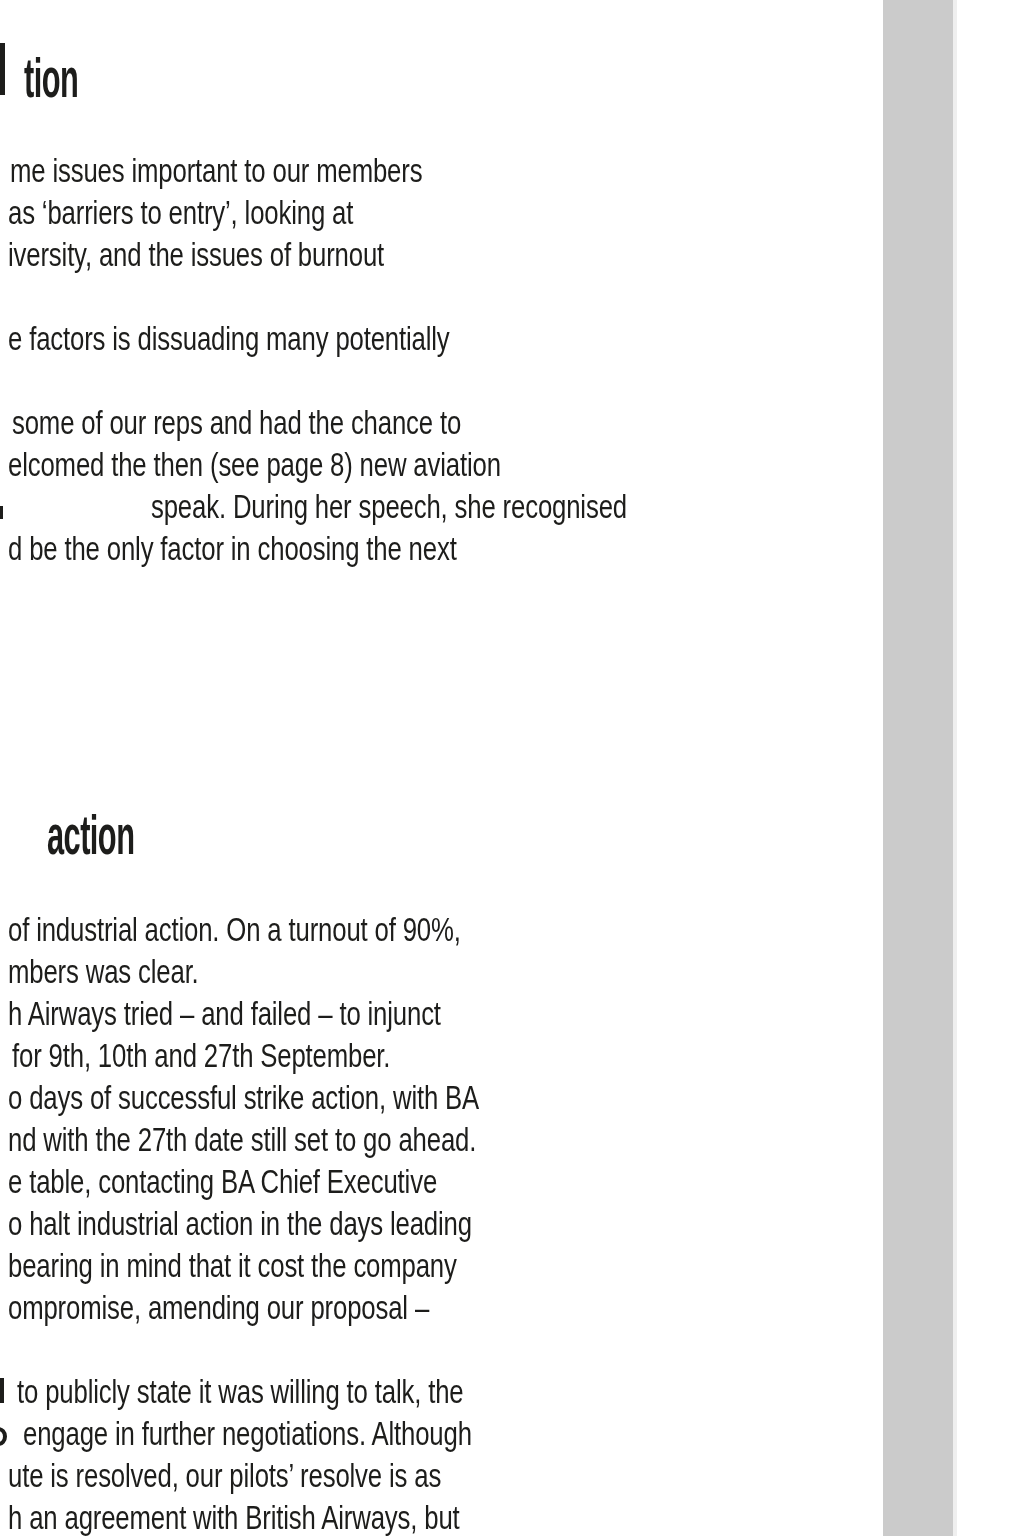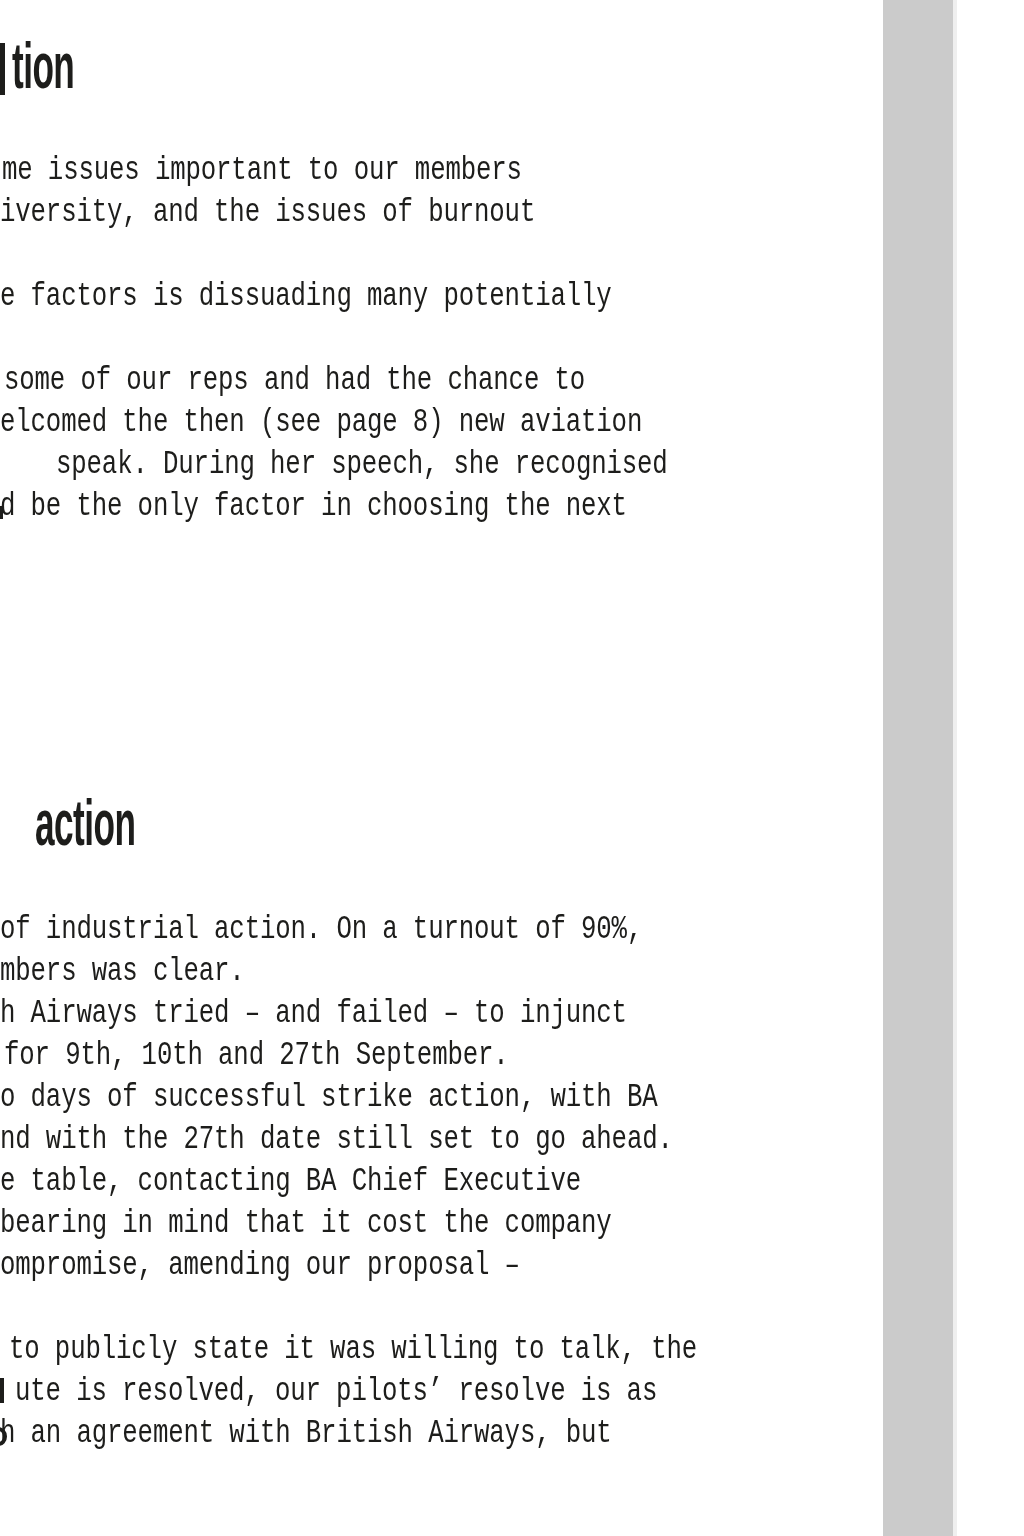--- a/index.html
+++ b/index.html
@@ -29,42 +29,41 @@
   }
   .margin-bar-edge{
     position:absolute;
     left:953px;top:0;
     width:4px;height:1536px;
     background:#efefef;
   }
   
   .headline{
     position:absolute;
-    margin:4px;
-    font-size:64px;
+    margin:16px;
+    font-size:56px;
     line-height:82px;
     font-weight:700;
     letter-spacing:-1px;
     white-space:pre;
     color:var(--ink);
   }
   .headline .hs{
     display:inline-block;
     transform:scaleX(0.55);
     transform-origin:0 0;
     white-space:pre;
   }
   #headline-1{left:8px;top:21px;}
   #headline-2{left:31px;top:778px;}
   
   .body-col{
     position:absolute;
-    left:0;
+    left:8px;
     width:890px;
-    font-family:Liberation Mono, monospace;
   }
   #body-1{top:150px;}
   #body-2{top:909px;}
   .para + .para{margin-top:42px;}
   .line{
     height:42px;
     line-height:42px;
     font-size:33px;
     white-space:pre;
     color:var(--ink);
@@ -107,20 +106,21 @@
 <div class="page">
 
   <div class="margin-bar"></div>
   <div class="margin-bar-edge"></div>
 
   <h1 class="headline" id="headline-1"><span class="hs">tion</span></h1>
 
   <div class="body-col" id="body-1">
       <div class="para">
         <div class="line"><span class="ls">me issues important to our members</span></div>
+        <div class="line"><span class="ls">as ‘barriers to entry’, looking at</span></div>
         <div class="line"><span class="ls">iversity, and the issues of burnout</span></div>
       </div>
       <div class="para">
         <div class="line"><span class="ls">e factors is dissuading many potentially</span></div>
       </div>
       <div class="para">
         <div class="line"><span class="ls">some of our reps and had the chance to</span></div>
         <div class="line"><span class="ls">elcomed the then (see page 8) new aviation</span></div>
         <div class="line"><span class="ls">speak. During her speech, she recognised</span></div>
         <div class="line"><span class="ls">d be the only factor in choosing the next</span></div>
@@ -131,25 +131,27 @@
 
   <div class="body-col" id="body-2">
       <div class="para">
         <div class="line"><span class="ls">of industrial action. On a turnout of 90%,</span></div>
         <div class="line"><span class="ls">mbers was clear.</span></div>
         <div class="line"><span class="ls">h Airways tried – and failed – to injunct</span></div>
         <div class="line"><span class="ls">for 9th, 10th and 27th September.</span></div>
         <div class="line"><span class="ls">o days of successful strike action, with BA</span></div>
         <div class="line"><span class="ls">nd with the 27th date still set to go ahead.</span></div>
         <div class="line"><span class="ls">e table, contacting BA Chief Executive</span></div>
+        <div class="line"><span class="ls">o halt industrial action in the days leading</span></div>
         <div class="line"><span class="ls">bearing in mind that it cost the company</span></div>
         <div class="line"><span class="ls">ompromise, amending our proposal –</span></div>
       </div>
       <div class="para">
         <div class="line"><span class="ls">to publicly state it was willing to talk, the</span></div>
+        <div class="line"><span class="ls">engage in further negotiations. Although</span></div>
         <div class="line"><span class="ls">ute is resolved, our pilots’ resolve is as</span></div>
         <div class="line"><span class="ls">h an agreement with British Airways, but</span></div>
       </div>
     </div>
 
   <div class="glyph-sliver" id="sliver-headline"></div>
   <div class="glyph-sliver" id="sliver-speak"></div>
   <div class="glyph-sliver" id="sliver-stem"></div>
   <div id="sliver-o"></div>
 

